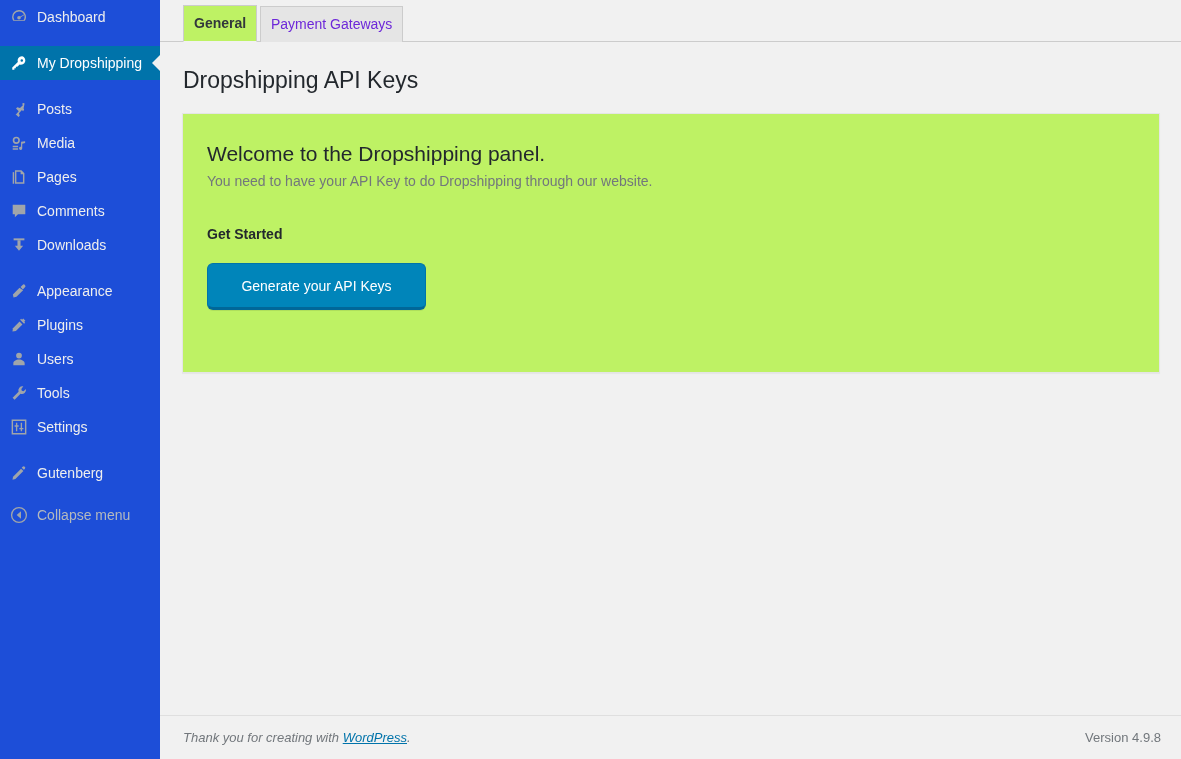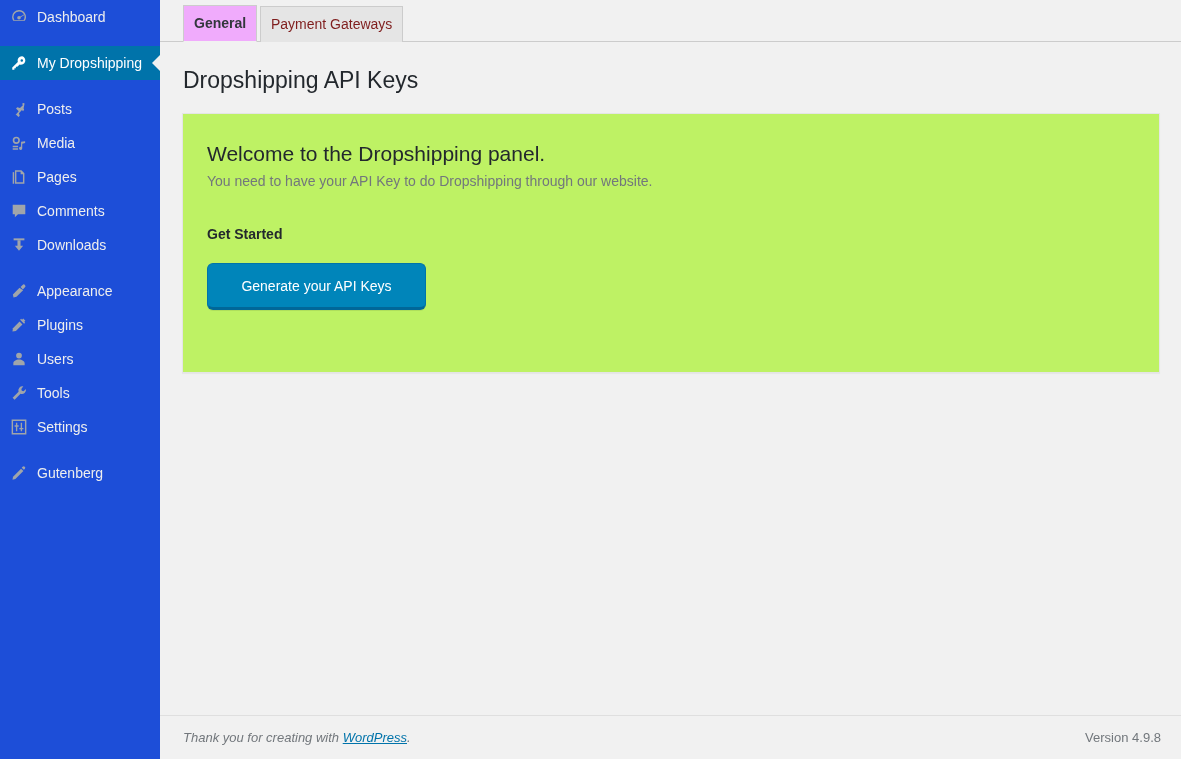--- a/index.html
+++ b/index.html
@@ -93,26 +93,26 @@
     font-weight: 600;
     background: #e5e5e5;
     color: #555;
     border: 1px solid #ccc;
     border-bottom: none;
     text-decoration: none;
     cursor: pointer;
     white-space: nowrap;
   }
   .nav-tab.nav-tab-active {
-    background: #f0abfc;
+    background: #bef264;
     border-bottom: 1px solid #f1f1f1;
     color: #32373c;
     font-weight: 700;
   }
-  .nav-tab:not(.nav-tab-active) { font-weight: 400; color: #7f1d1d; }
+  .nav-tab:not(.nav-tab-active) { font-weight: 400; color: #6d28d9; }
 
   
   #page-title {
     margin: 0;
     padding: 24px 0 9px 23px;
     font-size: 23px;
     font-weight: 400;
     line-height: 29px;
     color: #23282d;
   }
@@ -311,20 +311,29 @@
         <a class="menu-item" href="#">
           <span class="mi-icon">
             <svg width="18" height="18" viewBox="0 0 20 20" fill="currentColor">
               <path d="M16.4 3.1a1.7 1.7 0 00-2.4 0l-1 1 2.4 2.4 1-1a1.7 1.7 0 000-2.4z"></path>
               <path d="M12.3 5.3L3.4 14.2l-.6 3.2 3.2-.6 8.9-8.9z"></path>
             </svg>
           </span>
           <span class="mi-label">Gutenberg</span>
         </a>
       </div>
+    <div class="menu-item collapse-item">
+      <span class="mi-icon">
+        <svg width="18" height="18" viewBox="0 0 20 20" fill="currentColor" aria-hidden="true">
+          <path d="M10 1a9 9 0 100 18 9 9 0 000-18zm0 1.5a7.5 7.5 0 110 15 7.5 7.5 0 010-15z"></path>
+          <path d="M12.2 5.8L7.4 10l4.8 4.2z"></path>
+        </svg>
+      </span>
+      <span class="mi-label">Collapse menu</span>
+    </div>
   </nav>
 
   <div id="wpbody">
 
     <div id="nav-tabs">
         <a class="nav-tab nav-tab-active" href="#">General</a>
         <a class="nav-tab" href="#">Payment Gateways</a>
       </div>
 
     <h1 id="page-title">Dropshipping API Keys</h1>

